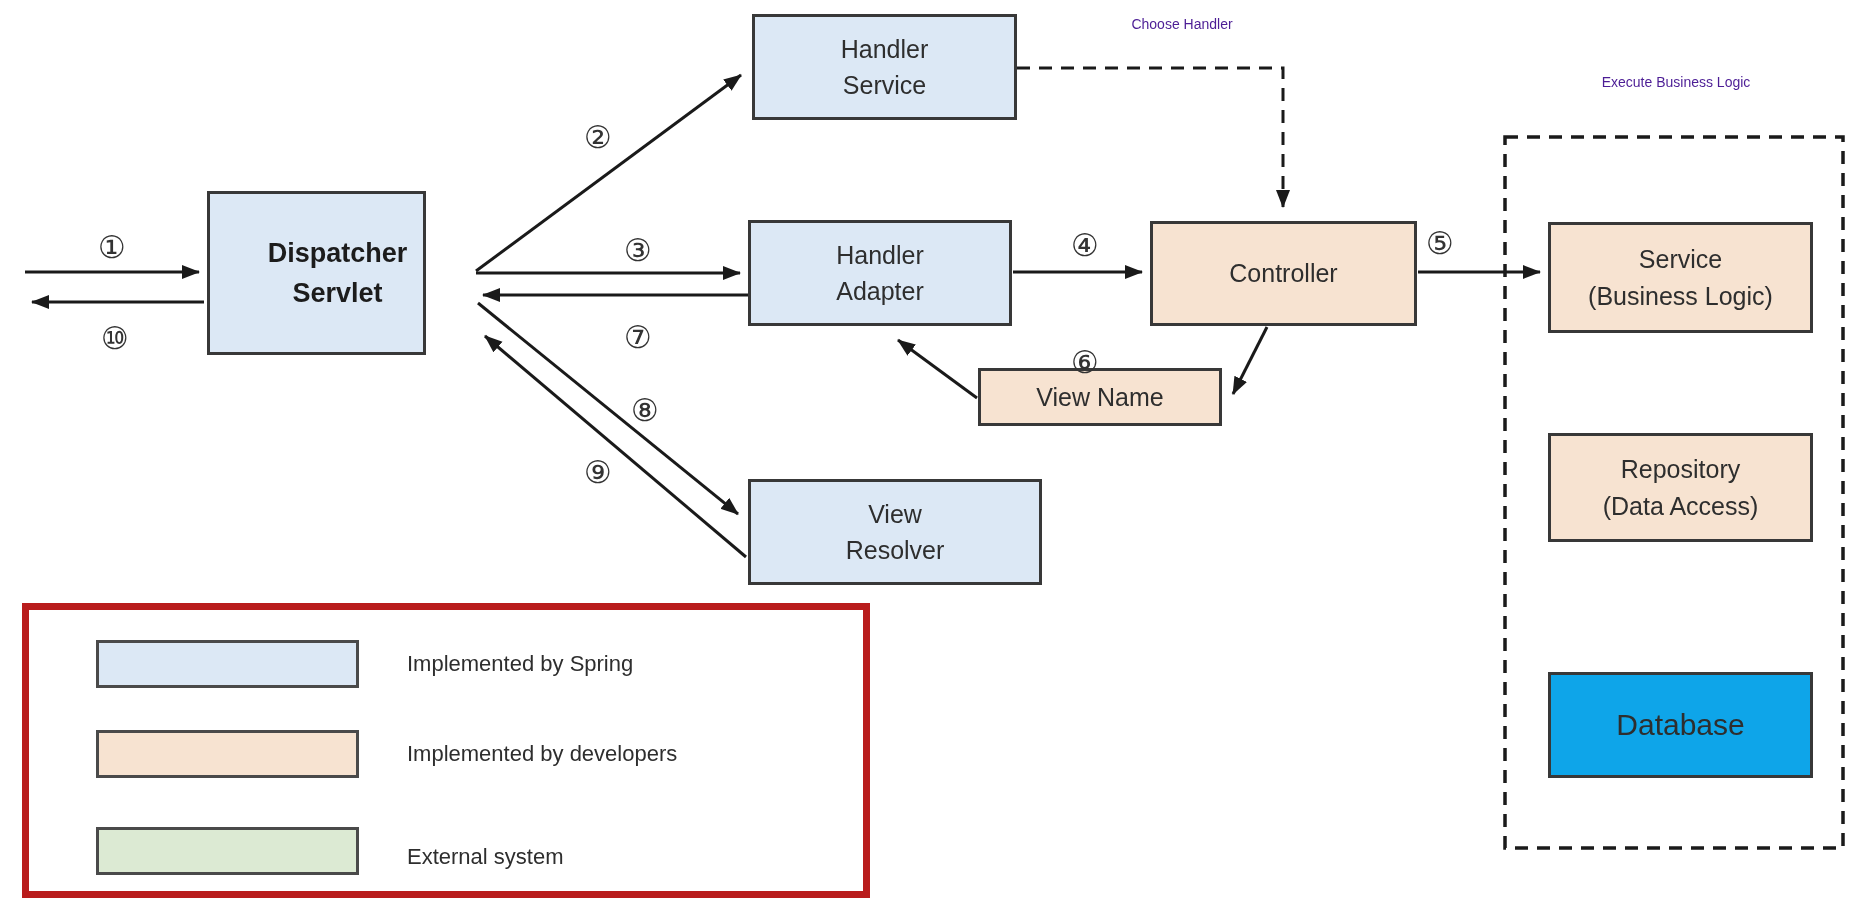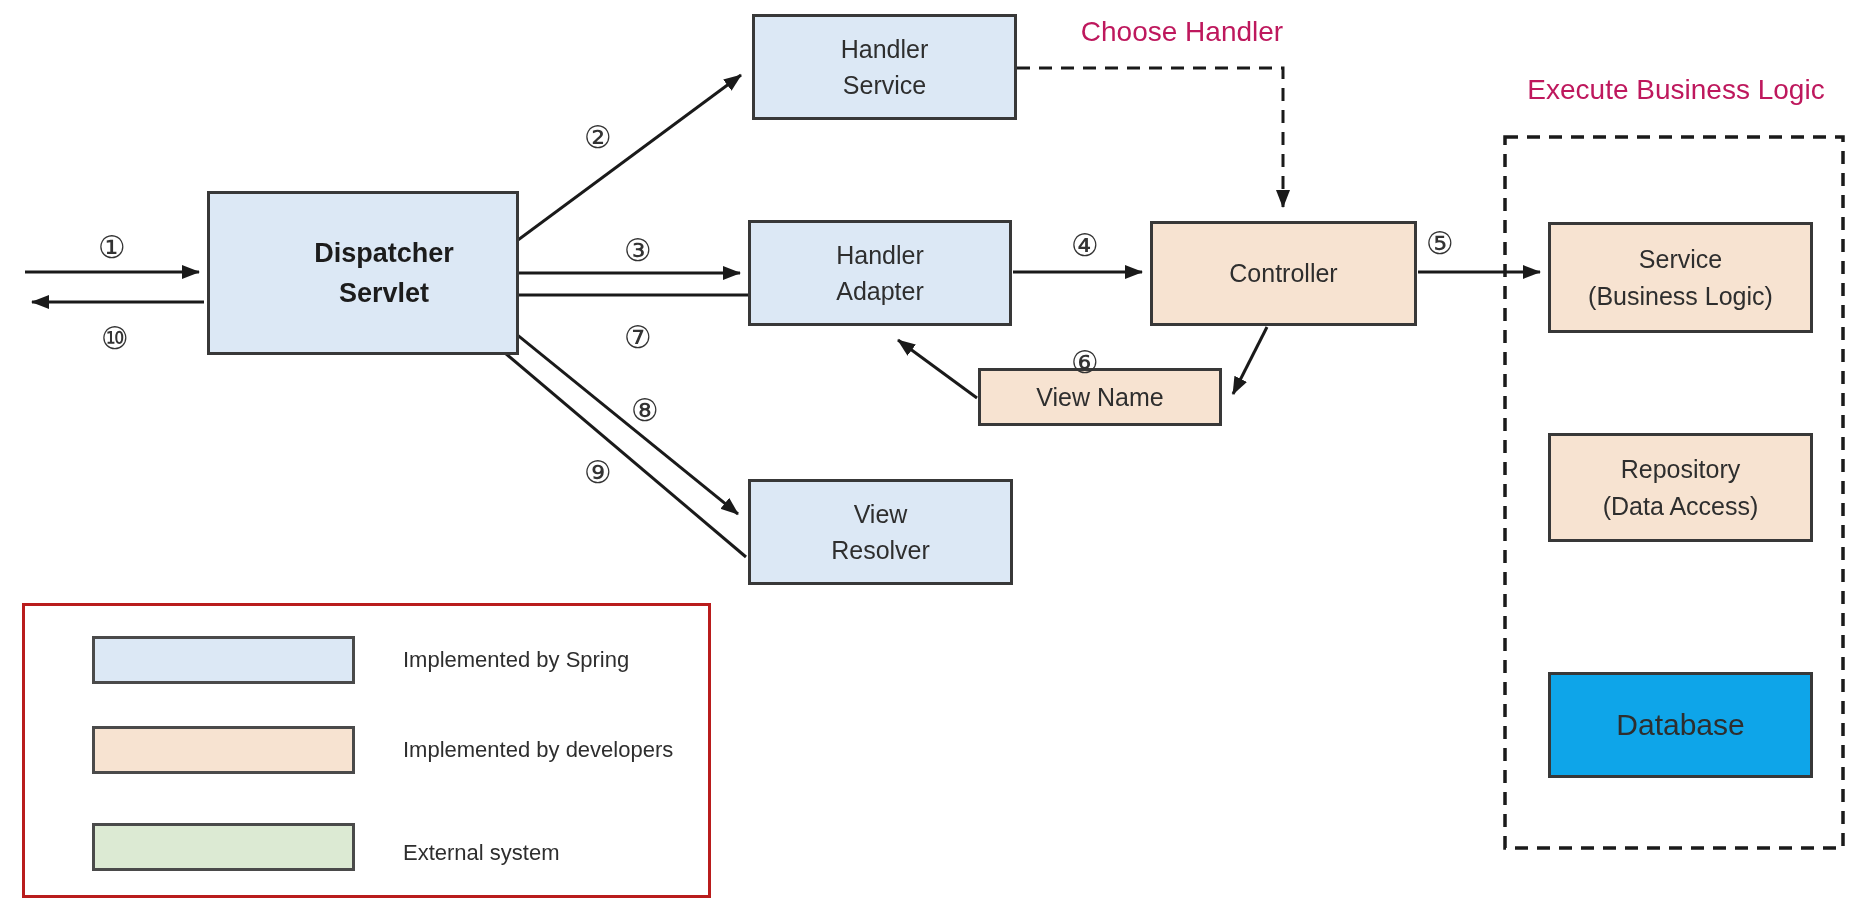--- a/index.html
+++ b/index.html
@@ -14,26 +14,26 @@
     font-size:25px;line-height:1.45;color:#2e2e2e;
   }
   .node .ln{display:block;}
   .node.dispatcher{font-size:27px;font-weight:bold;color:#1c1c1c;line-height:1.5;}
   .node.database{font-size:30px;}
   .step{
     position:absolute;transform:translate(-50%,-50%);
     font-family:"DejaVu Sans",sans-serif;font-size:31px;color:#333333;line-height:1;
   }
   .float-label{
-    position:absolute;font-size:28px;color:#be185d;text-align:center;white-space:nowrap;
+    position:absolute;font-size:14px;color:#4c1d95;text-align:center;white-space:nowrap;
     transform:translate(-50%,0);
   }
   #legend{
-    position:absolute;left:22px;top:603px;width:689px;height:295px;
-    border:3px solid #b91c1c;box-sizing:border-box;
+    position:absolute;left:22px;top:603px;width:848px;height:295px;
+    border:7px solid #b91c1c;box-sizing:border-box;
   }
   .legend-row{position:absolute;left:0;top:0;width:100%;}
   .swatch{
     position:absolute;left:67px;width:263px;height:48px;
     border:3px solid #4a4a4a;box-sizing:border-box;
   }
   .legend-label{
     position:absolute;left:378px;font-size:22px;color:#2e2e2e;white-space:nowrap;
   }
 </style>
@@ -61,36 +61,36 @@
       <line x1="1267" y1="327" x2="1233" y2="394" marker-end="url(#ah)"></line>
       <line x1="977" y1="398" x2="898" y2="340" marker-end="url(#ah)"></line>
       <path d="M1017,68 L1283,68 L1283,207" stroke-dasharray="13 9" marker-end="url(#ah)"></path>
       <rect x="1505" y="137" width="338" height="711" stroke-dasharray="13 9" stroke-width="3.5"></rect>
     </g>
   </svg>
 
   <div class="float-label" style="left:1182px;top:16px;">Choose Handler</div>
   <div class="float-label" style="left:1676px;top:74px;">Execute Business Logic</div>
 
-  <div class="node dispatcher" style="left: 207px; top: 191px; width: 312px; height: 164px; background: rgb(220, 232, 245); padding-left: 42px;">
+  <div class="node dispatcher" style="left: 207px; top: 191px; width: 219px; height: 164px; background: rgb(220, 232, 245); padding-left: 42px;">
     <span class="ln">Dispatcher</span>
     <span class="ln">Servlet</span>
   </div>
 
   <div class="node" style="left: 752px; top: 14px; width: 265px; height: 106px; background: rgb(220, 232, 245);">
     <span class="ln">Handler</span>
     <span class="ln">Service</span>
   </div>
 
   <div class="node" style="left: 748px; top: 220px; width: 264px; height: 106px; background: rgb(220, 232, 245);">
     <span class="ln">Handler</span>
     <span class="ln">Adapter</span>
   </div>
 
-  <div class="node" style="left: 748px; top: 479px; width: 265px; height: 106px; background: rgb(220, 232, 245);">
+  <div class="node" style="left: 748px; top: 479px; width: 294px; height: 106px; background: rgb(220, 232, 245);">
     <span class="ln">View</span>
     <span class="ln">Resolver</span>
   </div>
 
   <div class="node" style="left: 978px; top: 368px; width: 244px; height: 58px; background: rgb(247, 227, 209);">
     <span class="ln">View Name</span>
   </div>
 
   <div class="node" style="left: 1150px; top: 221px; width: 267px; height: 105px; background: rgb(247, 227, 209);">
     <span class="ln">Controller</span>

